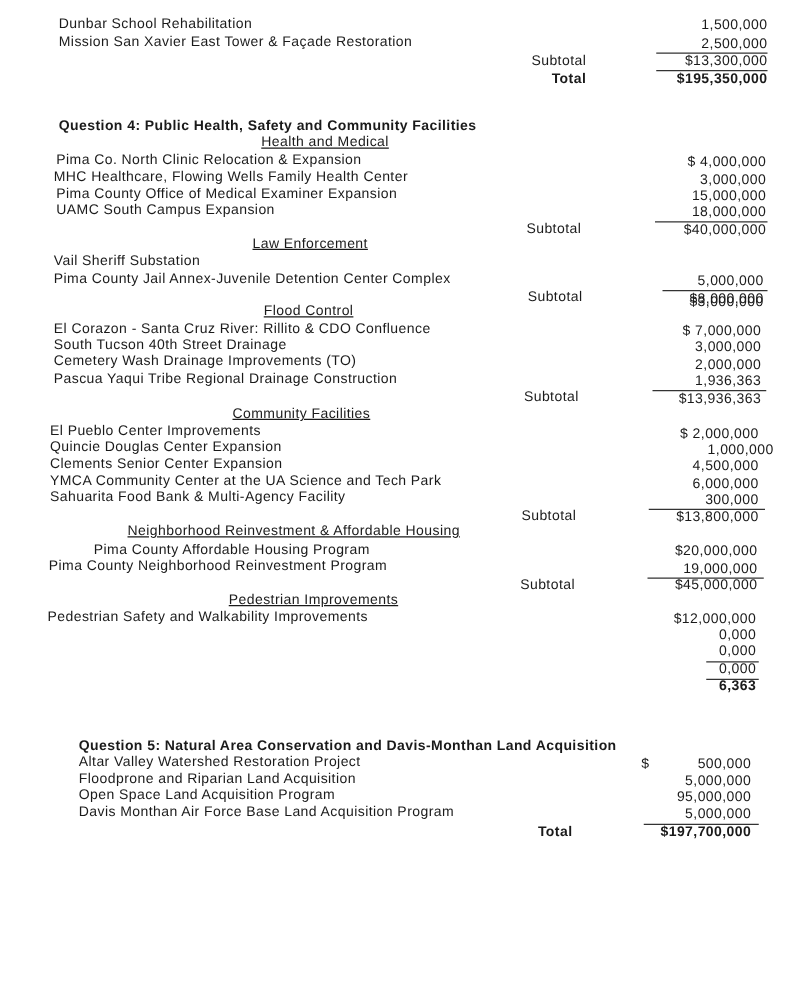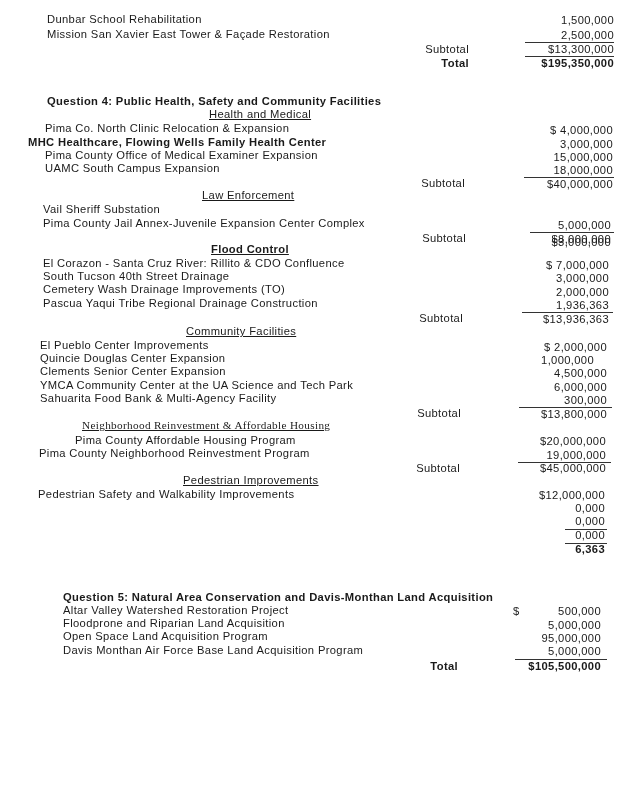--- a/index.html
+++ b/index.html
@@ -30,68 +30,68 @@
   <div class="abs num bold" style="right:171px;top:57px;">Total</div>
   <div class="abs num bold" style="right:26px;top:57px;">$195,350,000</div>
 </div>
 
 <div>
   <div class="abs bold" style="left:47px;top:95px;">Question 4: Public Health, Safety and Community Facilities</div>
 
   <div class="abs ul" style="left:209px;top:108px;">Health and Medical</div>
   <div class="abs" style="left:45px;top:122px;">Pima Co. North Clinic Relocation &amp; Expansion</div>
   <div class="abs num" style="right:27px;top:124px;">$ 4,000,000</div>
-  <div class="abs" style="left:28px;top:136px;font-weight:bold;">MHC Healthcare, Flowing Wells Family Health Center</div>
+  <div class="abs" style="left:43px;top:136px;">MHC Healthcare, Flowing Wells Family Health Center</div>
   <div class="abs num" style="right:27px;top:138px;">3,000,000</div>
   <div class="abs" style="left:45px;top:149px;">Pima County Office of Medical Examiner Expansion</div>
   <div class="abs num" style="right:27px;top:151px;">15,000,000</div>
   <div class="abs" style="left:45px;top:162px;">UAMC South Campus Expansion</div>
   <div class="abs num" style="right:27px;top:164px;">18,000,000</div>
   <div class="rule" style="left:524px;width:90px;top:177px;"></div>
   <div class="abs num" style="right:175px;top:177px;">Subtotal</div>
   <div class="abs num" style="right:27px;top:178px;">$40,000,000</div>
 
   <div class="abs ul" style="left:202px;top:189px;">Law Enforcement</div>
   <div class="abs" style="left:43px;top:203px;">Vail Sheriff Substation</div>
   <div class="abs num" style="right:29px;top:205px;margin-top:31px;">$3,000,000</div>
-  <div class="abs" style="left:43px;top:217px;">Pima County Jail Annex-Juvenile Expansion Center Complex</div>
+  <div class="abs" style="left:43px;top:217px;">Pima County Jail Annex-Juvenile Detention Center Complex</div>
   <div class="abs num" style="right:29px;top:219px;">5,000,000</div>
   <div class="rule" style="left:530px;width:84px;top:232px;"></div>
   <div class="abs num" style="right:174px;top:232px;">Subtotal</div>
   <div class="abs num" style="right:29px;top:233px;">$8,000,000</div>
 
-  <div class="abs ul" style="left:211px;top:243px;font-weight:bold;">Flood Control</div>
+  <div class="abs ul" style="left:211px;top:243px;">Flood Control</div>
   <div class="abs" style="left:43px;top:257px;">El Corazon - Santa Cruz River: Rillito &amp; CDO Confluence</div>
   <div class="abs num" style="right:31px;top:259px;">$ 7,000,000</div>
   <div class="abs" style="left:43px;top:270px;">South Tucson 40th Street Drainage</div>
   <div class="abs num" style="right:31px;top:272px;">3,000,000</div>
   <div class="abs" style="left:43px;top:283px;">Cemetery Wash Drainage Improvements (TO)</div>
   <div class="abs num" style="right:31px;top:286px;">2,000,000</div>
   <div class="abs" style="left:43px;top:297px;">Pascua Yaqui Tribe Regional Drainage Construction</div>
   <div class="abs num" style="right:31px;top:299px;">1,936,363</div>
   <div class="rule" style="left:522px;width:91px;top:312px;"></div>
   <div class="abs num" style="right:177px;top:312px;">Subtotal</div>
   <div class="abs num" style="right:31px;top:313px;">$13,936,363</div>
 
   <div class="abs ul" style="left:186px;top:325px;">Community Facilities</div>
   <div class="abs" style="left:40px;top:339px;">El Pueblo Center Improvements</div>
   <div class="abs num" style="right:33px;top:341px;">$ 2,000,000</div>
   <div class="abs" style="left:40px;top:352px;">Quincie Douglas Center Expansion</div>
-  <div class="abs num" style="right:46px;top:354px;">1,000,000</div>
+  <div class="abs num" style="right:21px;top:354px;">1,000,000</div>
   <div class="abs" style="left:40px;top:365px;">Clements Senior Center Expansion</div>
   <div class="abs num" style="right:33px;top:367px;">4,500,000</div>
   <div class="abs" style="left:40px;top:379px;">YMCA Community Center at the UA Science and Tech Park</div>
   <div class="abs num" style="right:33px;top:381px;">6,000,000</div>
   <div class="abs" style="left:40px;top:392px;">Sahuarita Food Bank &amp; Multi-Agency Facility</div>
   <div class="abs num" style="right:33px;top:394px;">300,000</div>
   <div class="rule" style="left:519px;width:93px;top:407px;"></div>
   <div class="abs num" style="right:179px;top:407px;">Subtotal</div>
   <div class="abs num" style="right:33px;top:408px;">$13,800,000</div>
 
-  <div class="abs ul" style="left:82px;top:419px;font-family:Liberation Serif, serif;">Neighborhood Reinvestment &amp; Affordable Housing</div>
+  <div class="abs ul" style="left:102px;top:419px;">Neighborhood Reinvestment &amp; Affordable Housing</div>
   <div class="abs" style="left:39px;top:434px;padding-left:36px;">Pima County Affordable Housing Program</div>
   <div class="abs num" style="right:34px;top:435px;">$20,000,000</div>
   <div class="abs" style="left:39px;top:447px;">Pima County Neighborhood Reinvestment Program</div>
   <div class="abs num" style="right:34px;top:449px;">19,000,000</div>
   <div class="rule" style="left:518px;width:93px;top:462px;"></div>
   <div class="abs num" style="right:180px;top:462px;">Subtotal</div>
   <div class="abs num" style="right:34px;top:462px;">$45,000,000</div>
 
   <div class="abs ul" style="left:183px;top:474px;">Pedestrian Improvements</div>
   <div class="abs" style="left:38px;top:488px;">Pedestrian Safety and Walkability Improvements</div>
@@ -110,14 +110,14 @@
   <div class="dollar" style="left:513px;top:605px;">$</div>
   <div class="abs num" style="right:39px;top:605px;">500,000</div>
   <div class="abs" style="left:63px;top:617px;">Floodprone and Riparian Land Acquisition</div>
   <div class="abs num" style="right:39px;top:619px;">5,000,000</div>
   <div class="abs" style="left:63px;top:630px;">Open Space Land Acquisition Program</div>
   <div class="abs num" style="right:39px;top:632px;">95,000,000</div>
   <div class="abs" style="left:63px;top:644px;">Davis Monthan Air Force Base Land Acquisition Program</div>
   <div class="abs num" style="right:39px;top:645px;">5,000,000</div>
   <div class="rule" style="left:515px;width:92px;top:659px;"></div>
   <div class="abs num bold" style="right:182px;top:660px;">Total</div>
-  <div class="abs num bold" style="right:39px;top:660px;">$105,500,000</div>
+  <div class="abs num bold" style="right:39px;top:660px;">$197,700,000</div>
 </div>
 
 </body></html>

